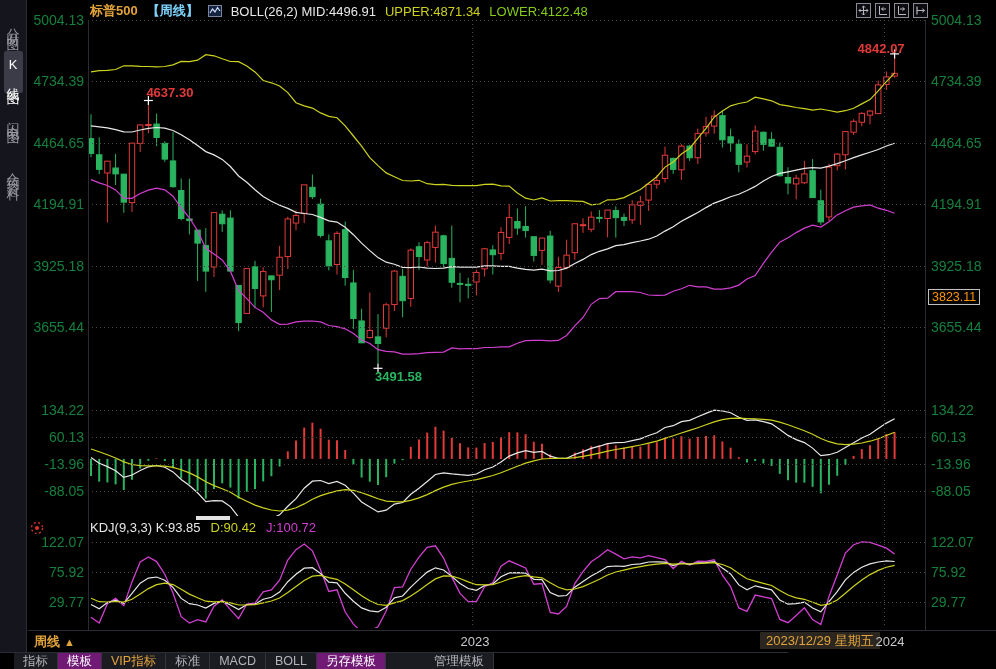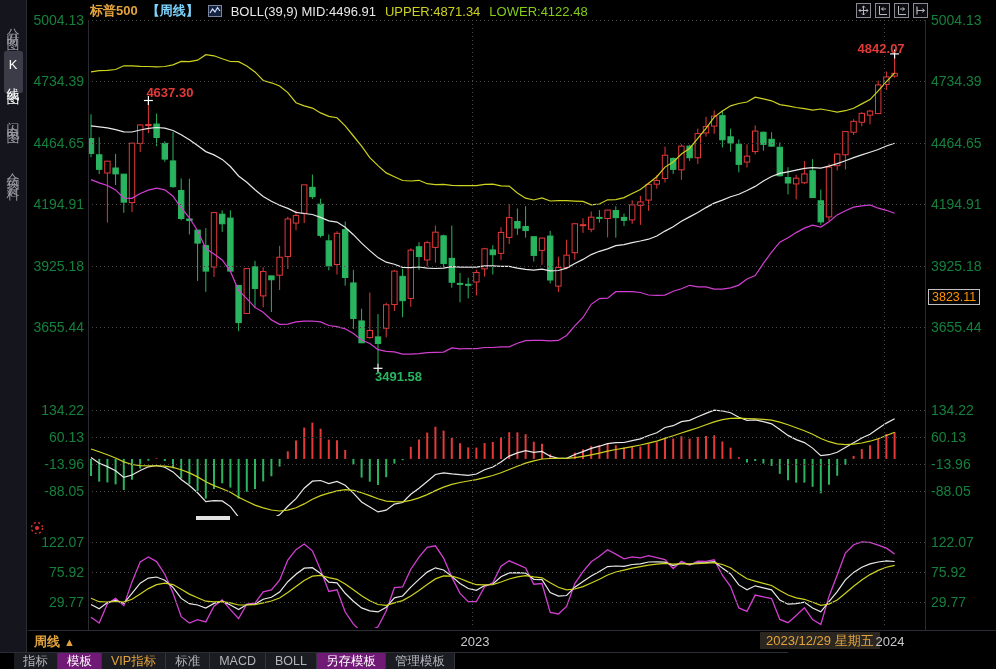--- a/index.html
+++ b/index.html
@@ -44,21 +44,21 @@
   #time-axis{position:absolute;left:28px;top:630px;width:968px;height:21px;border-top:1px solid #2c2c36;box-sizing:border-box;}
   #period-btn{position:absolute;left:6px;top:2px;color:#e2a33c;font-weight:bold;font-size:13px;cursor:pointer;}
   #period-btn .arr{margin-left:4px;font-size:11px;}
   .year-lbl{position:absolute;top:3px;color:#c8c8cc;font-size:13px;transform:translateX(-50%);white-space:nowrap;}
   #date-tag{position:absolute;left:732px;top:1px;background:#2b2720;color:#e2a33c;font-size:13px;padding:0 6px;line-height:17px;white-space:nowrap;}
 
   
   #tabbar{position:absolute;left:0;top:652px;width:788px;height:17px;background:#000;border-top:1px solid #2c2c36;box-sizing:content-box;}
   #tabstrip{position:absolute;left:14px;top:0;display:flex;height:16px;background:#1b1b22;border-right:1px solid #34343e;}
   .tab{padding:0 9px;line-height:16px;font-size:12.5px;color:#b4b4bc;border-right:1px solid #34343e;cursor:pointer;white-space:nowrap;}
-  .tab:last-child{border-right:none;}
+  .tab:last-child{border-right:none;margin-left:39px;}
   .tab.selected{background:#701a75;color:#fff;}
   .tab.vip{color:#e2a33c;}
 </style>
 </head>
 <body>
 
 <div id="root">
   <aside id="sidebar">
       <div class="side-item">分时图</div>
       <div class="side-item sel">K线图</div>
@@ -68,21 +68,21 @@
 
   <header id="chart-header">
     <span class="t-sym">标普500</span>
     <span class="t-per">【周线】</span>
     <span class="hdr-icon">
       <svg width="14" height="12">
           <rect x="0.5" y="0.5" width="13" height="11" fill="#15233f" stroke="#7a86a0"></rect>
           <polyline points="2,8 4.5,4 7,7 9.5,2.5 12,6" fill="none" stroke="#cfe0ff" stroke-width="1.2"></polyline>
         </svg>
     </span>
-    <span class="t-mid">BOLL(39,9) MID:4496.91</span>
+    <span class="t-mid">BOLL(26,2) MID:4496.91</span>
     <span class="t-up">UPPER:4871.34</span>
     <span class="t-low">LOWER:4122.48</span>
   </header>
 
   <div id="toolbar">
     <button class="tool-btn">
       <svg width="11" height="11">
           <path d="M5.5 1v9M1 5.5h9M5.5 1l-1.6 1.6M5.5 1l1.6 1.6M5.5 10l-1.6-1.6M5.5 10l1.6-1.6M1 5.5l1.6-1.6M1 5.5l1.6 1.6M10 5.5l-1.6-1.6M10 5.5l-1.6 1.6" stroke="#b8b8c0" stroke-width="1" fill="none"></path>
         </svg>
     </button>
@@ -480,20 +480,25 @@
       <div class="axlbl l" style="top: 565px;">75.92</div>
       <div class="axlbl r" style="top: 565px;">75.92</div>
       <div class="axlbl l" style="top: 595px;">29.77</div>
       <div class="axlbl r" style="top: 595px;">29.77</div>
       <div class="ann" style="color: rgb(226, 57, 57); left: 146.4px; top: 84.5009px;">4637.30</div>
       <div class="ann" style="color: rgb(226, 57, 57); left: 904.6px; top: 40.8894px; transform: translateX(-100%);">4842.07</div>
       <div class="ann" style="color: rgb(42, 180, 95); left: 375px; top: 369.299px;">3491.58</div>
     </div>
 
 
+  <div id="kdj-header">
+    <span class="h-white">KDJ(9,3,3) K:93.85</span>
+    <span class="h-yellow">D:90.42</span>
+    <span class="h-magenta">J:100.72</span>
+  </div>
 
   <div id="last-tag" style="top: 289px;">3823.11</div>
   <div id="resize-handle"></div>
 
   <div id="settings-icon">
     <svg width="16" height="16">
         <circle cx="8" cy="8" r="5.5" fill="none" stroke="#e23232" stroke-width="1.3" stroke-dasharray="2 2.4"></circle>
         <circle cx="8" cy="8" r="2" fill="#e23232"></circle>
       </svg>
   </div>

